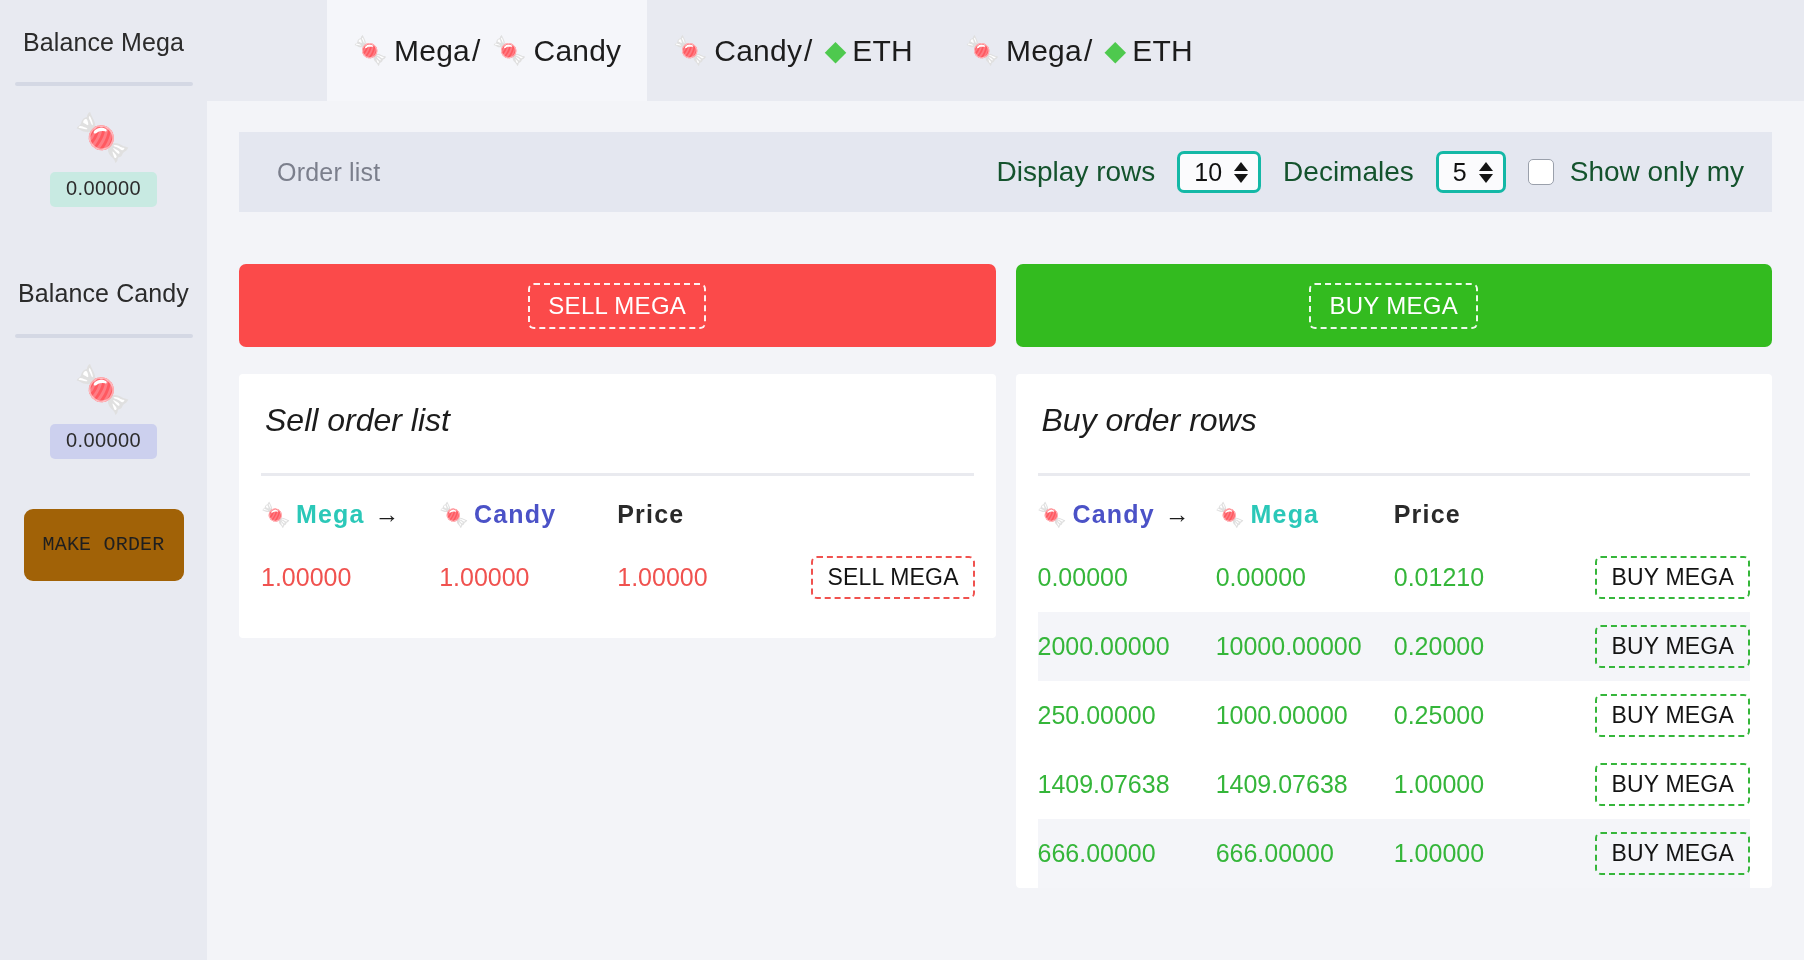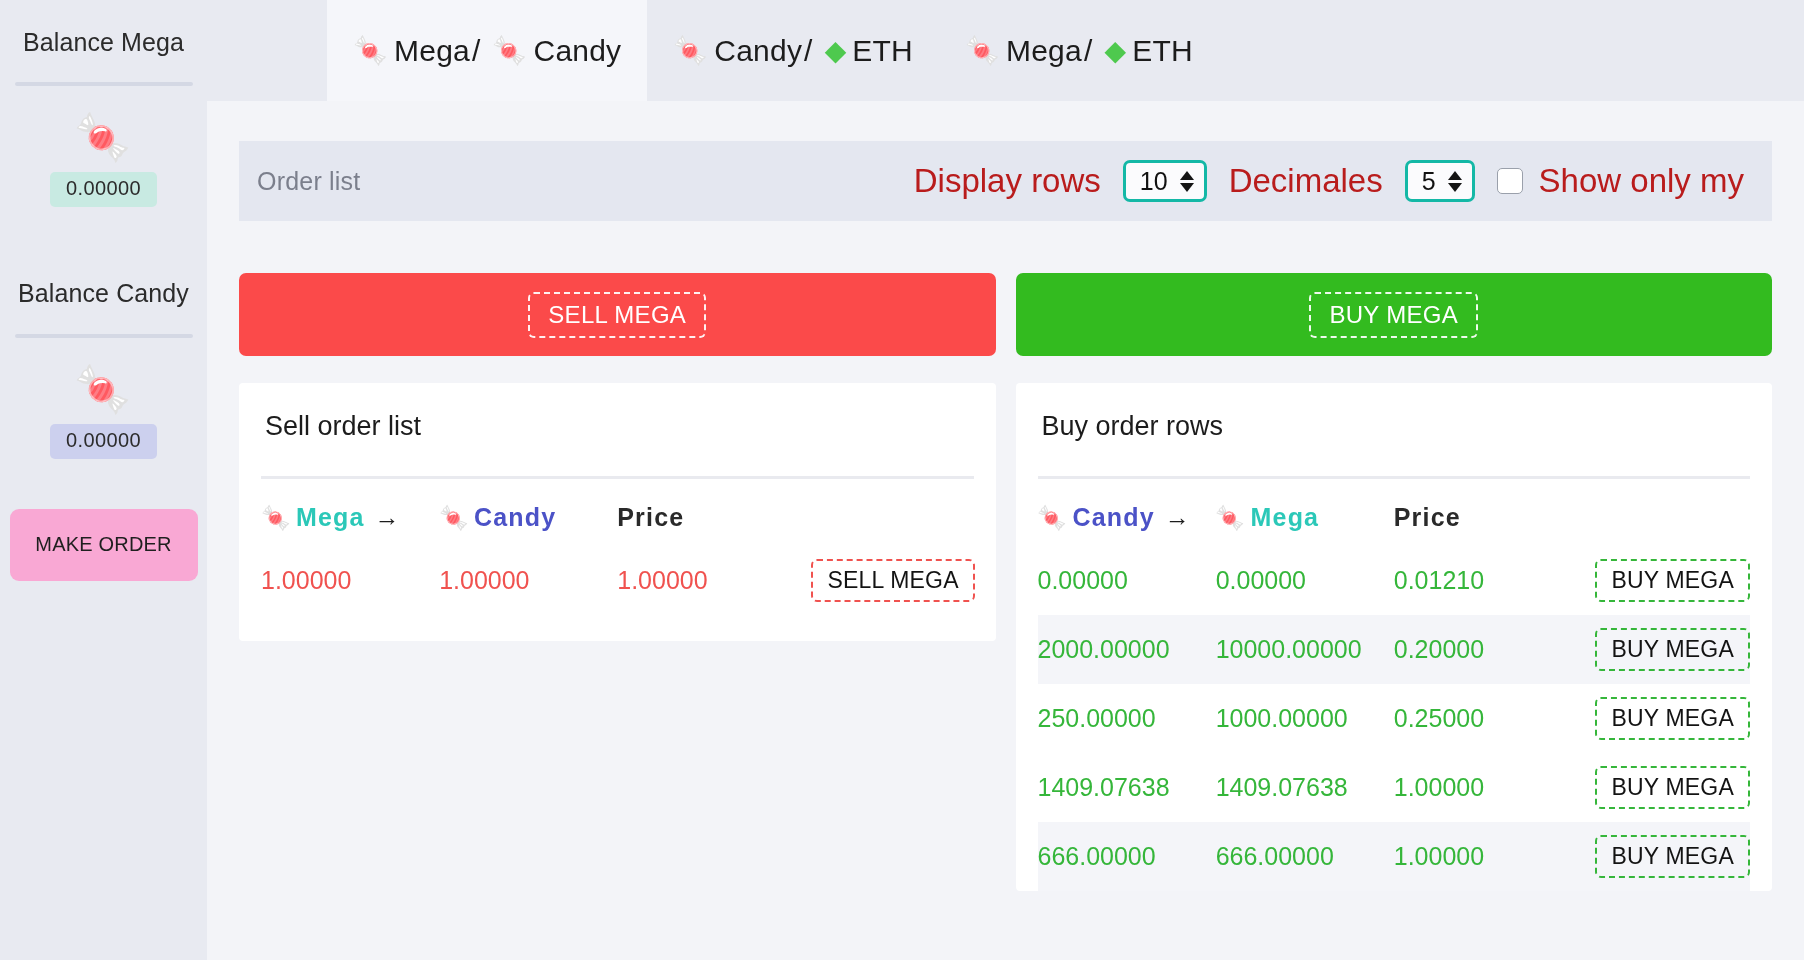--- a/index.html
+++ b/index.html
@@ -28,24 +28,24 @@
   }
   .coin-emoji { font-size: 46px; line-height: 1; margin-top: 28px; }
   .bal-pill {
     margin-top: 12px; padding: 5px 16px 7px;
     border-radius: 5px; font-size: 20px; color: #2c2c2c;
     letter-spacing: .4px;
   }
   .bal-pill.mega { background: #c8eae2; }
   .bal-pill.candy { background: #ccd0ee; }
   .make-order {
-    margin-top: 50px; width: 188px; height: 72px;
-    background: #f9a8d4; color: #1f1f1f;
+    margin-top: 50px; width: 160px; height: 72px;
+    background: #a16207; color: #1f1f1f;
     border: none; border-radius: 9px;
-    font-size: 20px; font-family: Liberation Sans, sans-serif;
+    font-size: 20px; font-family: Liberation Mono, monospace;
     cursor: pointer; letter-spacing: .2px;
   }
 
   
   .main { flex: 1; height: 960px; background: #f3f4f8; position: relative; }
 
   
   .tabbar {
     height: 101px; display: flex; align-items: flex-start;
     padding-left: 120px; background: #e8eaf1;
@@ -57,30 +57,30 @@
   }
   .tab.active { background: #f5f6fa; }
   .tab .em { font-size: 28px; margin-right: 6px; }
   .tab .em2 { font-size: 28px; margin: 0 6px 0 10px; }
   .tab .slash { margin: 0 2px; }
 
   
   .content { padding: 0 32px; }
 
   .orderbar {
-    margin-top: 40px;
+    margin-top: 31px;
     height: 80px; background: #e4e7f0;
     display: flex; align-items: center;
-    padding: 0 28px 0 18px;
+    padding: 0 28px 0 38px;
   }
   .orderbar-title { font-size: 25px; color: #7b7f8c; letter-spacing: .2px; }
   .orderbar-right {
     margin-left: auto; display: flex; align-items: center; gap: 22px;
   }
-  .ctl-label { font-size: 33px; color: #b91c1c; }
+  .ctl-label { font-size: 28px; color: #14532d; }
   .spinner {
     display: inline-flex; align-items: center;
     border: 3px solid #14b8a6; border-radius: 7px;
     background: #fbfbfd; height: 42px; padding: 0 10px 0 14px;
     cursor: pointer; gap: 12px;
   }
   .spinner .val { font-size: 25px; color: #111; }
   .arrows { display: flex; flex-direction: column; gap: 3px; }
   .arrows i {
     width: 0; height: 0; display: block;
@@ -106,21 +106,21 @@
   .act .dash {
     border: 2px dashed rgba(255,255,255,.92);
     border-radius: 6px; padding: 7px 18px;
     color: #fff; font-size: 24px; letter-spacing: .3px;
     font-family: "Liberation Sans", sans-serif;
   }
 
   
   .cards { display: flex; gap: 20px; margin-top: 27px; align-items: flex-start; }
   .card { flex: 1; background: #fff; border-radius: 4px; padding: 28px 22px 0 22px; }
-  .card-title { font-size: 27px; color: #1c1c1c; padding-left: 4px; }
+  .card-title { font-size: 32px; color: #1c1c1c; padding-left: 4px; font-style: italic; }
   .card-rule { height: 3px; background: #e9eaef; margin: 34px 0 0 0; }
 
   table.ob { width: 100%; border-collapse: collapse; table-layout: fixed; }
   table.ob th {
     font-size: 25px; font-weight: bold; padding: 24px 0 14px 0;
     letter-spacing: 1.2px; white-space: nowrap;
   }
   table.ob th .em { font-size: 24px; letter-spacing: 0; margin-right: 5px; }
   table.ob th .arrow { color: #1c1c1c; font-weight: 400; letter-spacing: 0; margin-left: 10px; }
   .th-mega  { color: #2bc8b8; }

